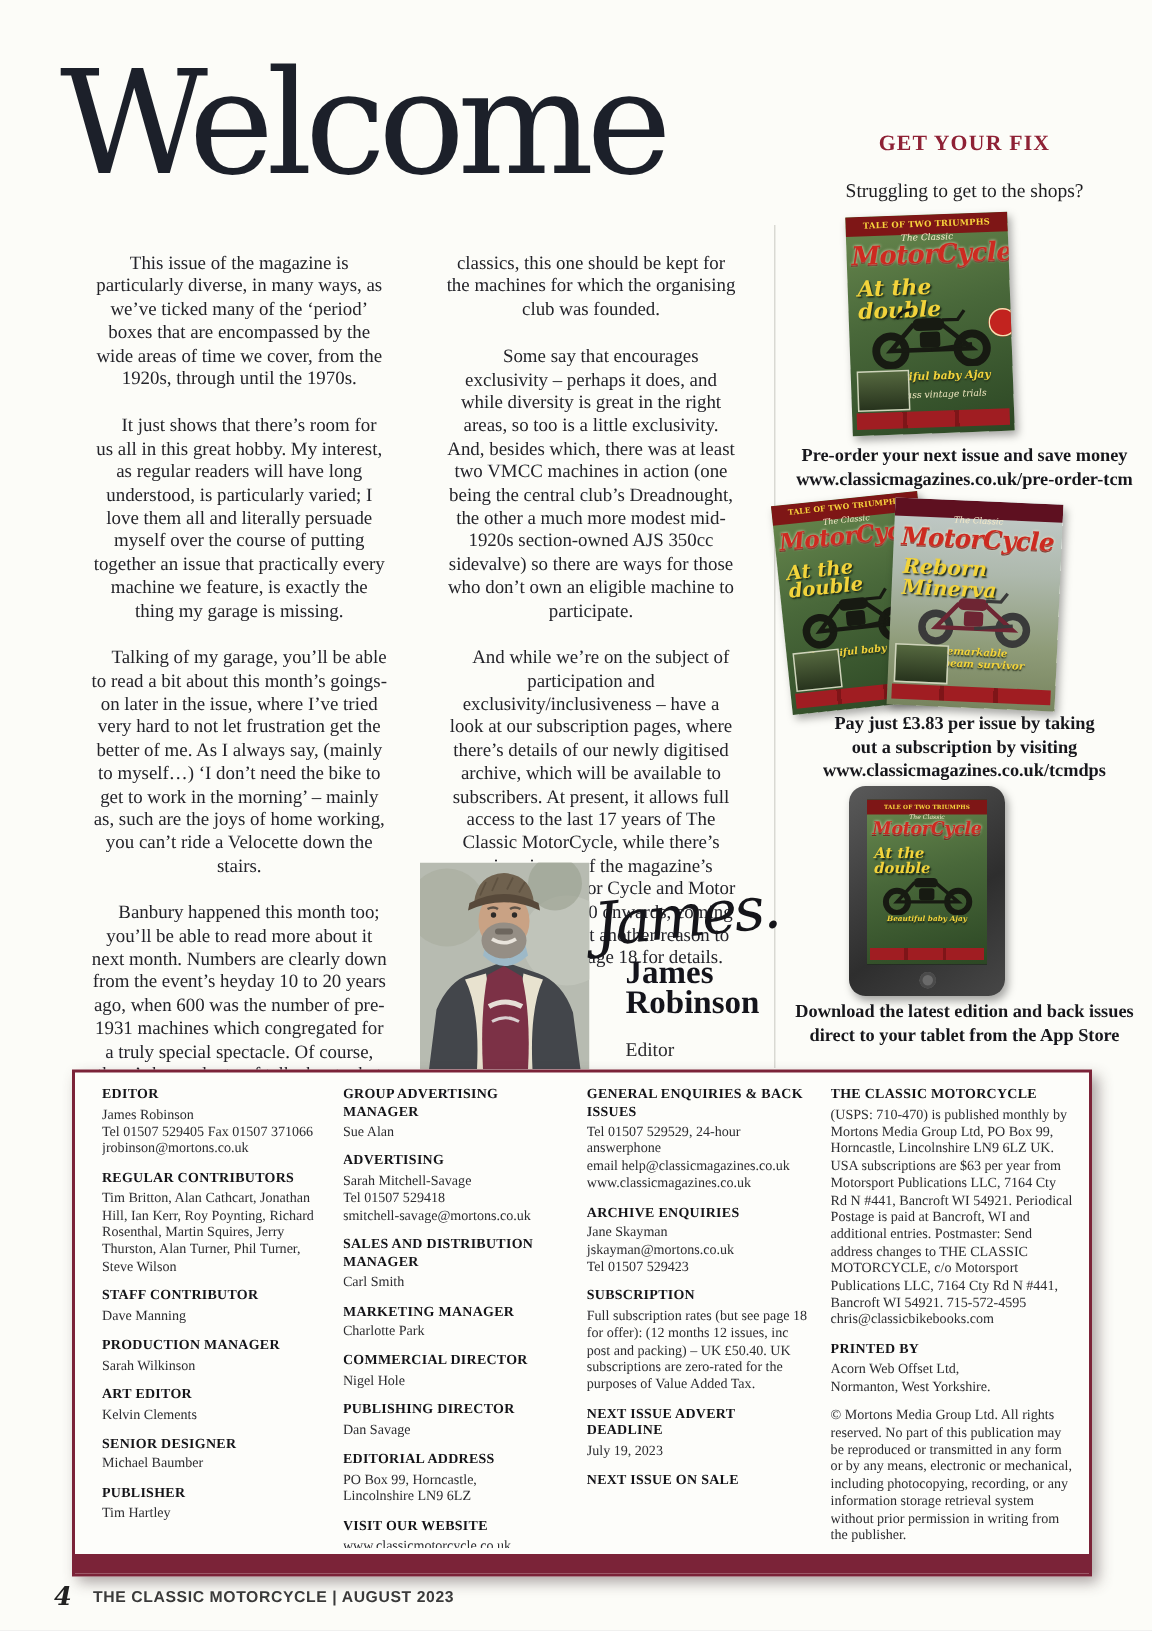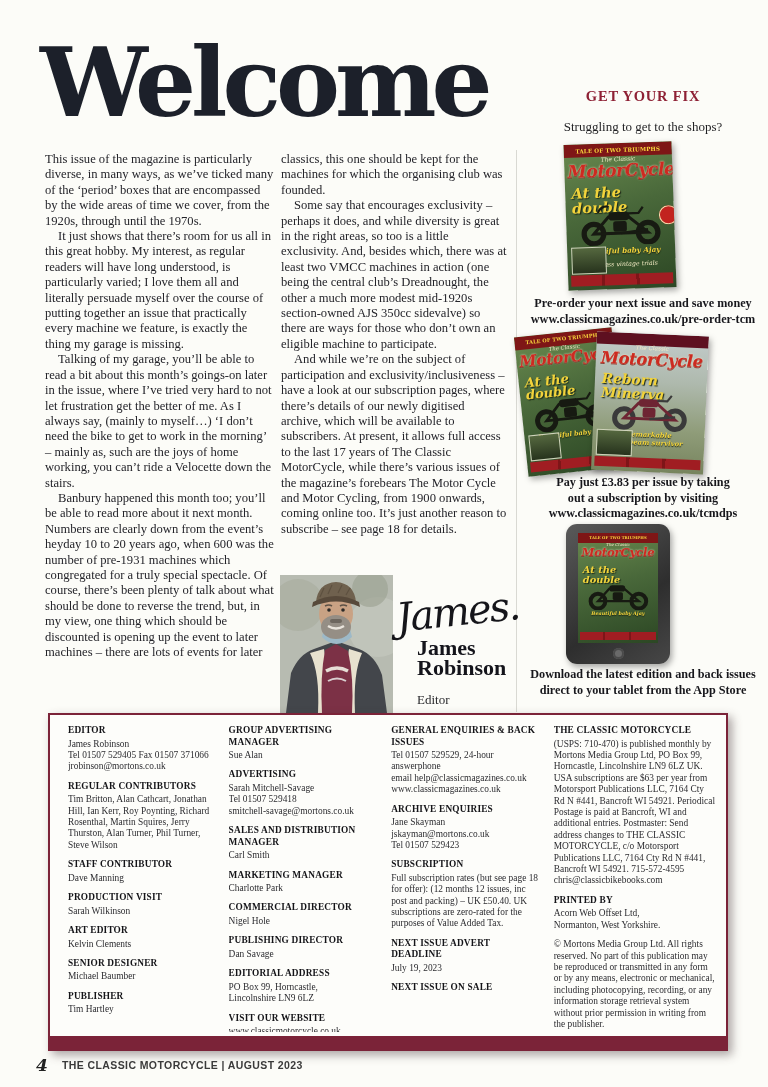--- a/index.html
+++ b/index.html
@@ -1,28 +1,28 @@
 <!DOCTYPE html>
 <html><head>
 <meta charset="utf-8">
 <style>
   html,body{margin:0;padding:0;background:#e8e8e8;}
   .page{position:relative;width:768px;height:1087px;background:#fcfcf8;overflow:hidden;
         font-family:"Liberation Serif",serif;color:#24242a;}
 
   
   .headline{position:absolute;left:40px;top:34px;width:470px;
-    font-family:"DejaVu Serif",serif;font-weight:bold;font-size:96px;line-height:1.02;
+    font-family:"DejaVu Serif",serif;font-weight:normal;font-size:96px;line-height:1.02;
     letter-spacing:-5px;color:#1c202a;}
 
   
   .article-col{position:absolute;top:152px;}
   .article-col.c1{left:45px;width:229px;}
   .article-col.c2{left:281px;width:226px;}
-  .article-col p{margin:0;font-size:12.6px;line-height:15.4px;text-align:left;}
+  .article-col p{margin:16px;font-size:12.6px;line-height:15.4px;text-align:center;}
   .article-col p + p{text-indent:13px;}
 
   .colrule{position:absolute;left:516px;top:150px;width:1px;height:562px;background:#d9d9d3;}
 
   
   .fix-head{position:absolute;left:518px;top:88px;width:250px;text-align:center;
     font-weight:bold;font-size:14.5px;letter-spacing:.8px;color:#8e2135;}
   .fix-sub{position:absolute;left:518px;top:119px;width:250px;text-align:center;
     font-size:13px;color:#1f1f22;}
   .promo-caption{position:absolute;left:518px;width:250px;text-align:center;
@@ -266,21 +266,21 @@
           </div>
           <div class="mh-section">
             <div class="mh-heading">REGULAR CONTRIBUTORS</div>
             <div class="mh-line">Tim Britton, Alan Cathcart, Jonathan Hill, Ian Kerr, Roy Poynting, Richard Rosenthal, Martin Squires, Jerry Thurston, Alan Turner, Phil Turner, Steve Wilson</div>
           </div>
           <div class="mh-section">
             <div class="mh-heading">STAFF CONTRIBUTOR</div>
             <div class="mh-line">Dave Manning</div>
           </div>
           <div class="mh-section">
-            <div class="mh-heading">PRODUCTION VISIT</div>
+            <div class="mh-heading">PRODUCTION MANAGER</div>
             <div class="mh-line">Sarah Wilkinson</div>
           </div>
           <div class="mh-section">
             <div class="mh-heading">ART EDITOR</div>
             <div class="mh-line">Kelvin Clements</div>
           </div>
           <div class="mh-section">
             <div class="mh-heading">SENIOR DESIGNER</div>
             <div class="mh-line">Michael Baumber</div>
           </div>

